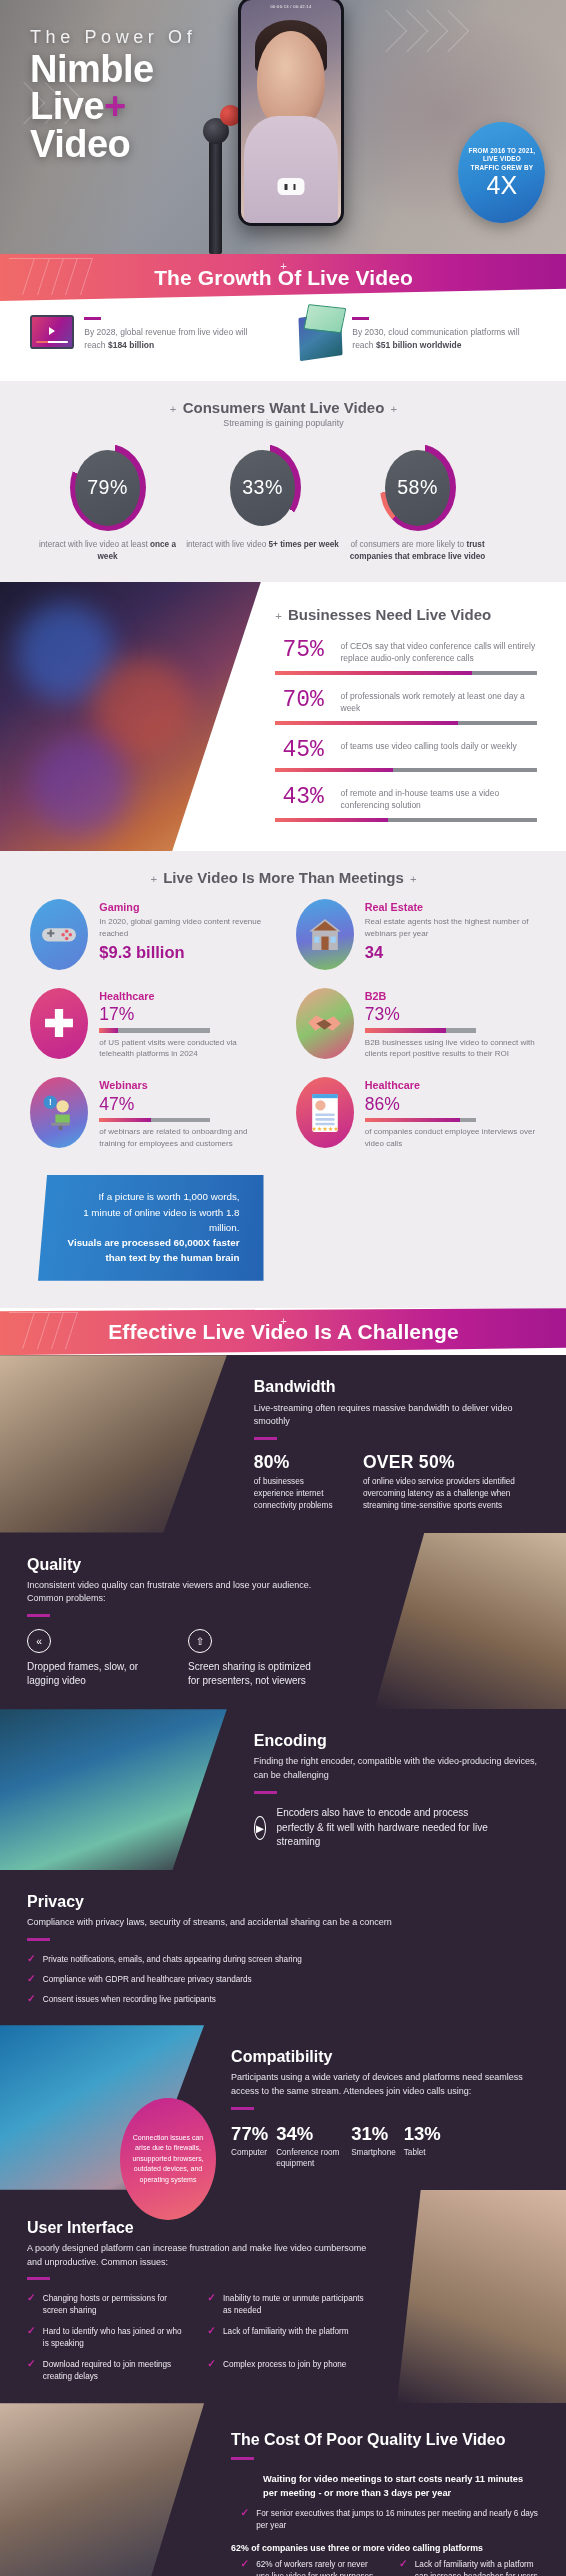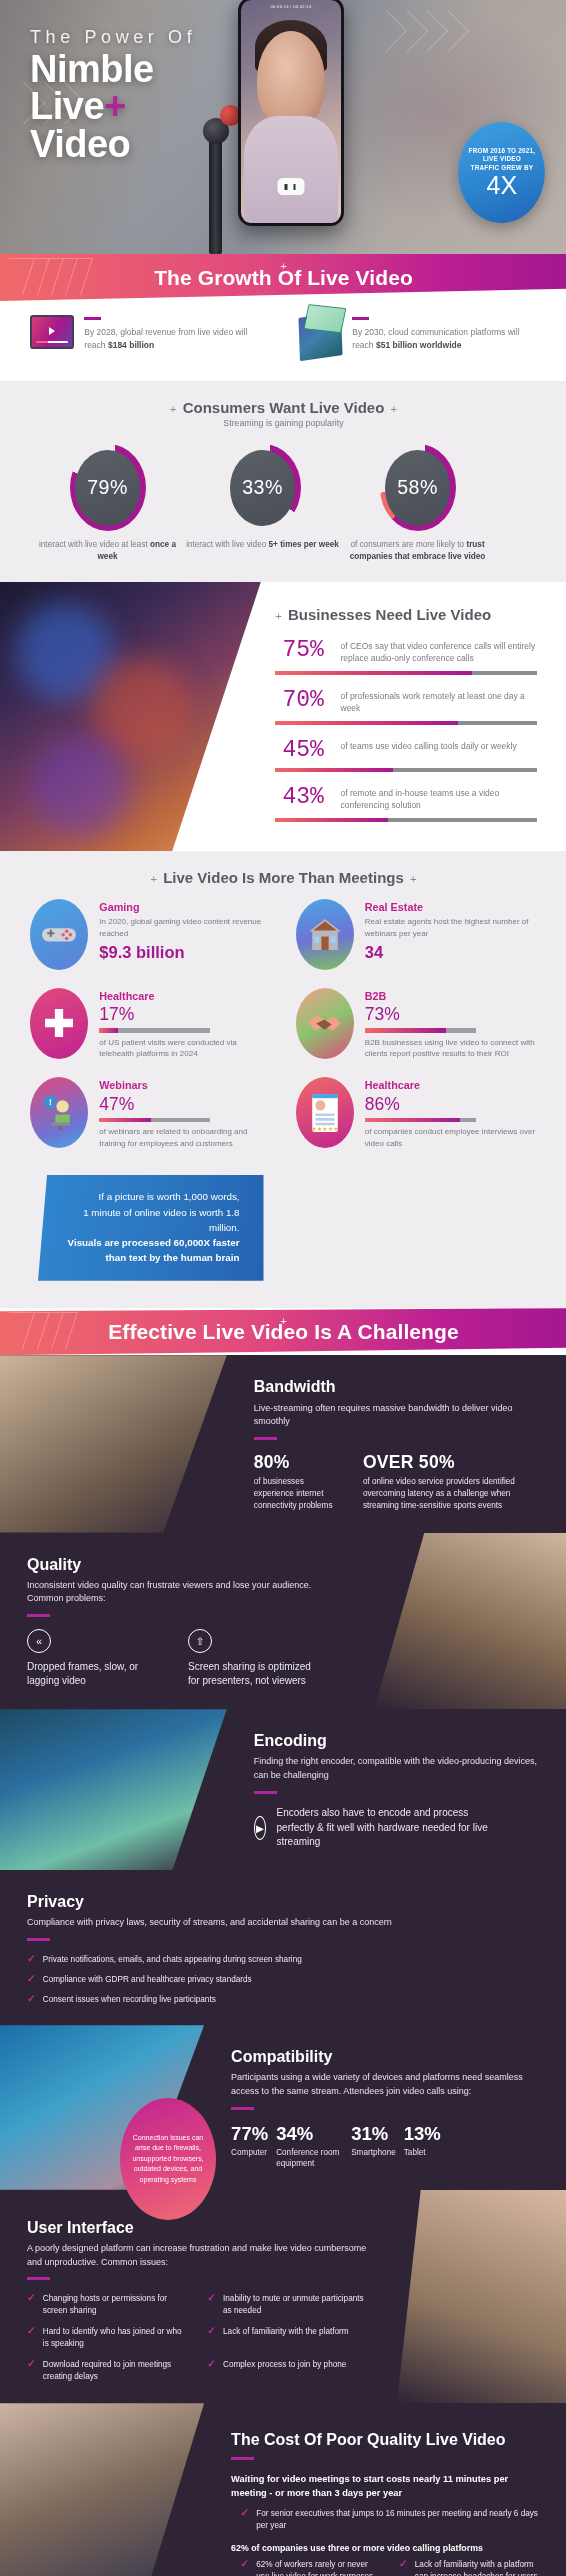--- a/index.html
+++ b/index.html
@@ -253,21 +253,21 @@
     font-family:"Liberation Sans Narrow","Liberation Sans",sans-serif;}
   .devgrid .d p{ font-size:8.2px;color:#e6e2ea;margin-top:2.1px;line-height:1.35;max-width:67px; }
 
   .pink-bubble{
     position:absolute;left:120px;bottom:-30px;width:96px;height:122px;border-radius:50%;
     background:linear-gradient(160deg,#c0248f,#e0497e 60%,#ee6f72);
     color:#fff;font-size:7px;line-height:1.5;text-align:center;
     display:flex;align-items:center;justify-content:center;padding:0 11.3px;z-index:6;
   }
 
-  .cost-lead{ font-size:9.3px;font-weight:700;line-height:1.5;color:#fff;margin-bottom:7.2px; }
+  .cost-lead{ font-size:9.3px;font-weight:700;line-height:1.5;color:#fff;margin-bottom:7.2px;margin-left:32px; }
   .cost-sub{ font-size:8.8px;font-weight:700;color:#fff;margin:11.3px 0 6.2px; }
 
   .blue-band{
     background:linear-gradient(100deg,#3f9ade,#2c80cc 55%,#2568b6);
     color:#fff; padding:15.5px 30px 16.5px; display:flex; align-items:center; gap:13.4px;
     clip-path:polygon(8% 0,100% 0,100% 100%,0 100%);
   }
   .blue-band .big{ font-size:26px;font-weight:800;line-height:1;
     font-family:"Liberation Sans Narrow","Liberation Sans",sans-serif;}
   .blue-band .t{ font-size:9.8px;line-height:1.5; } .blue-band .t b{ font-weight:700; }

